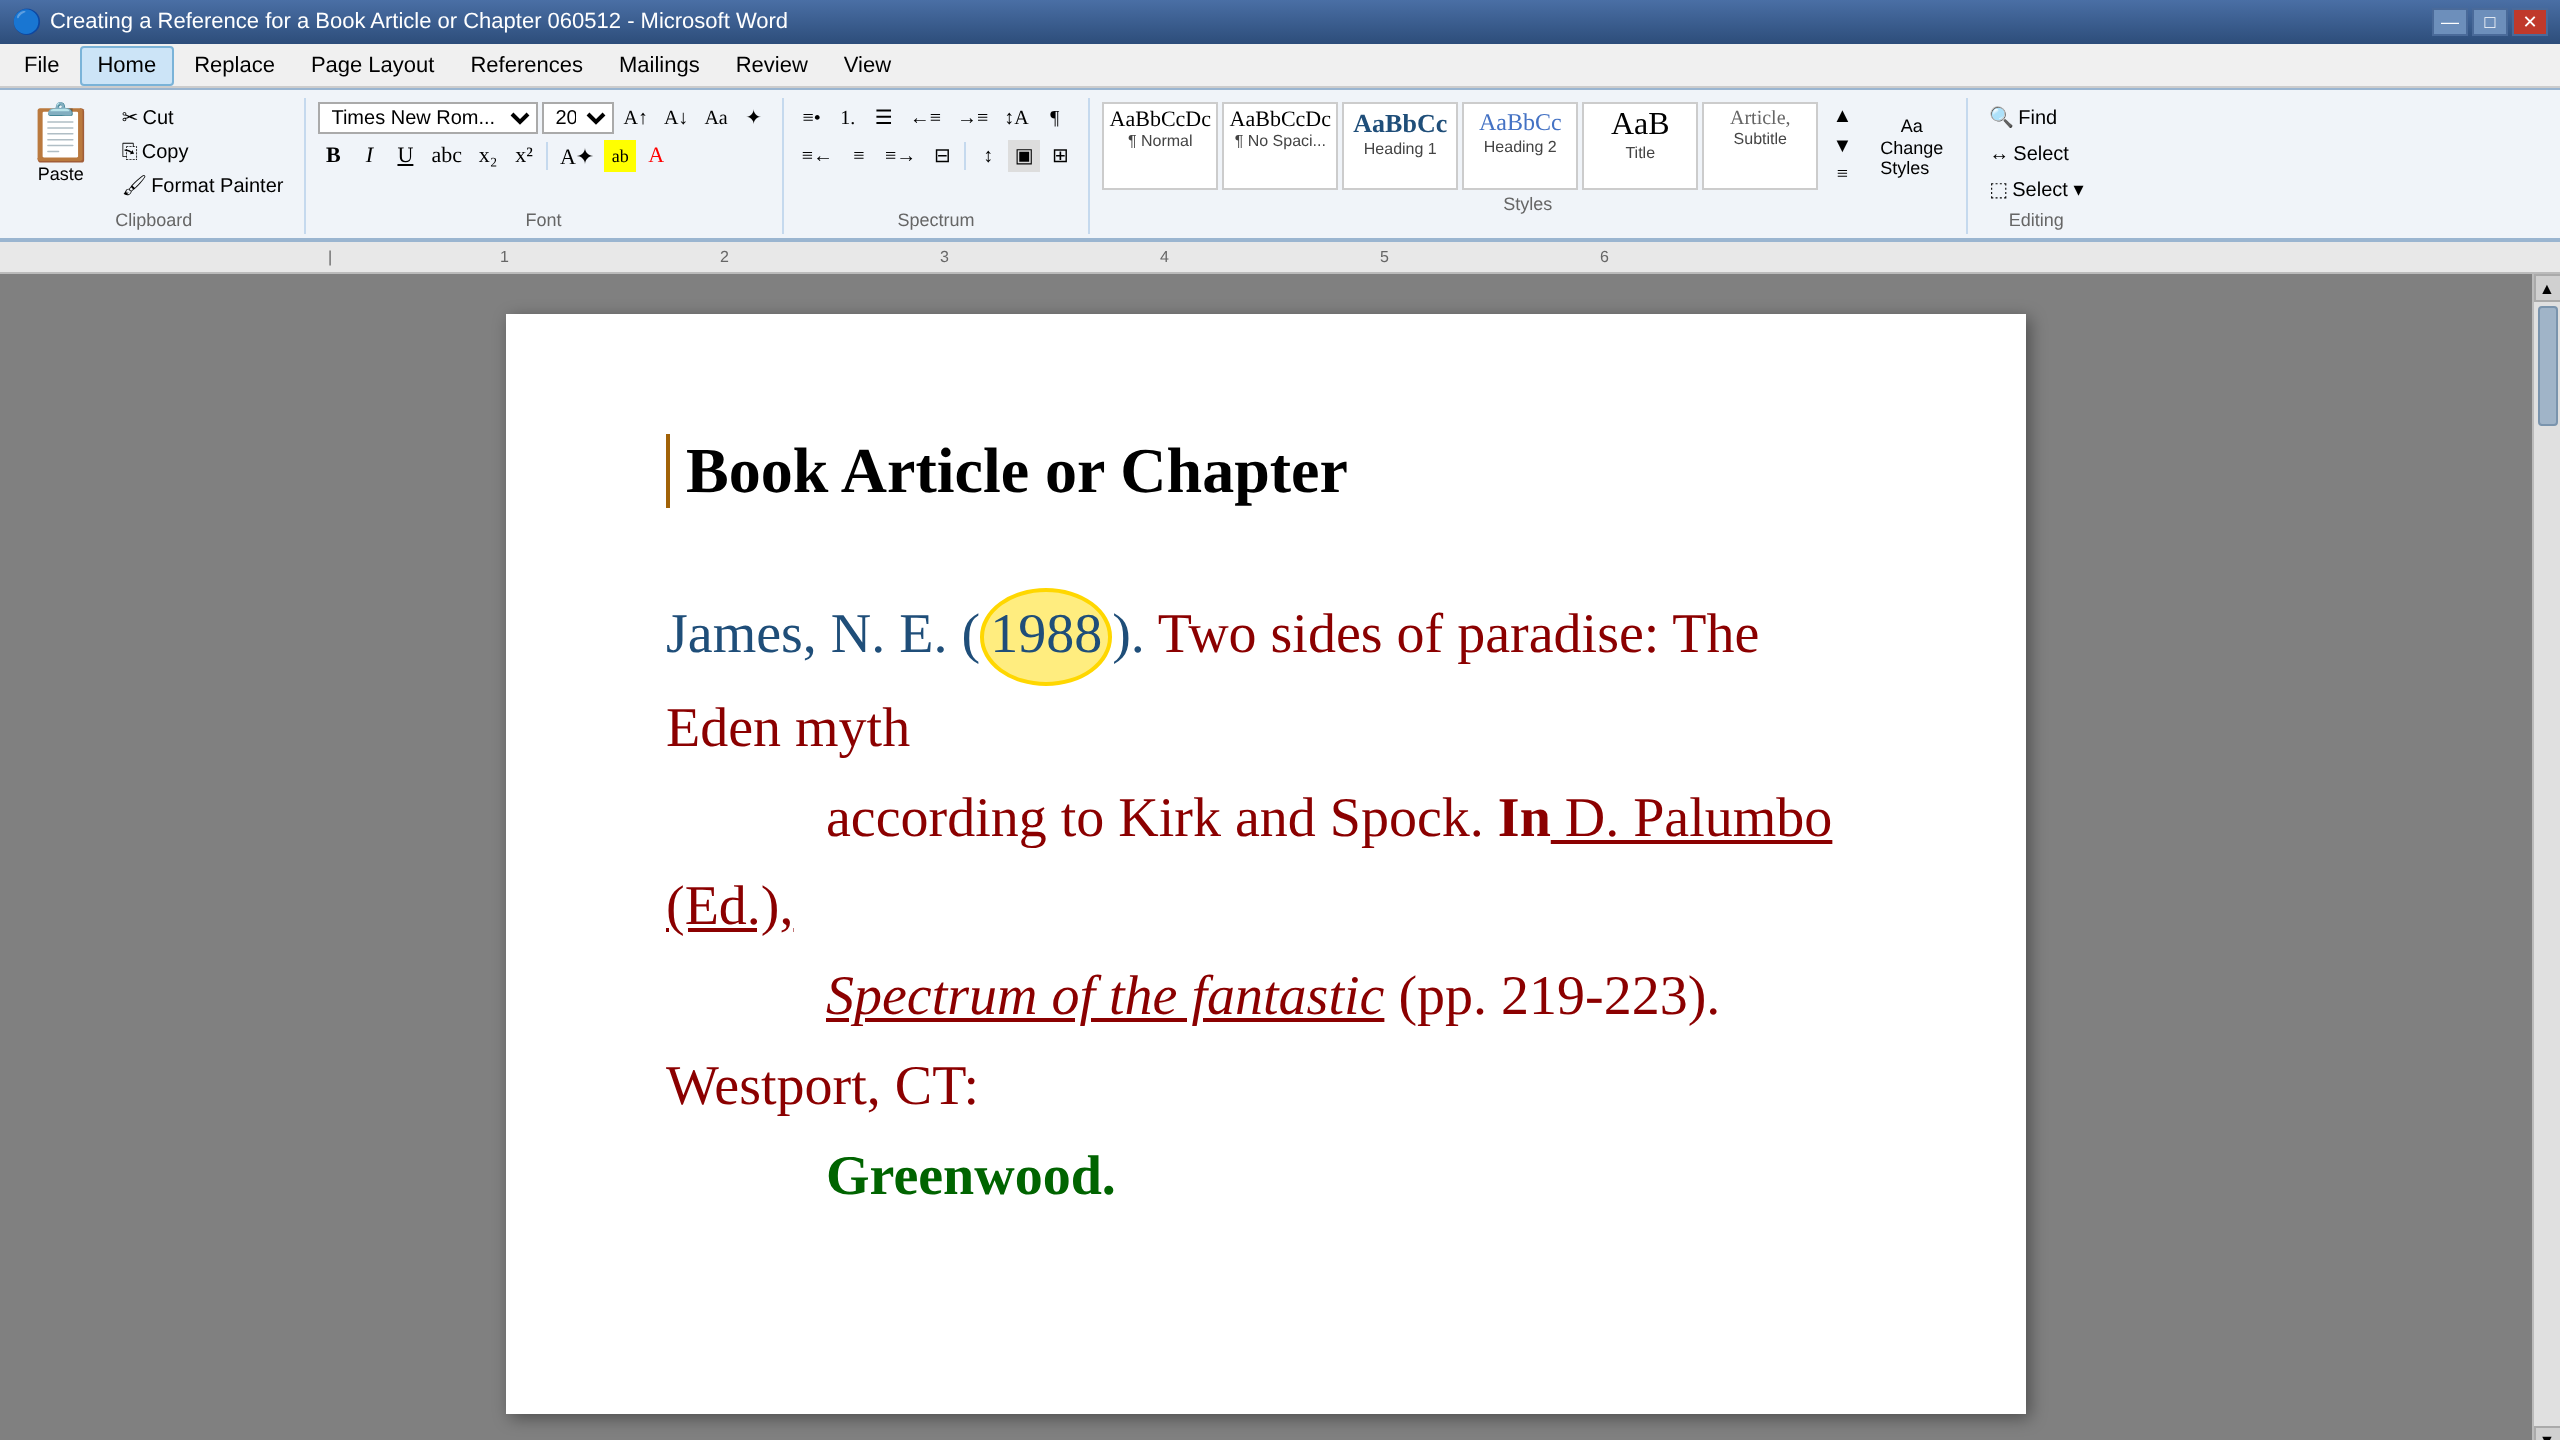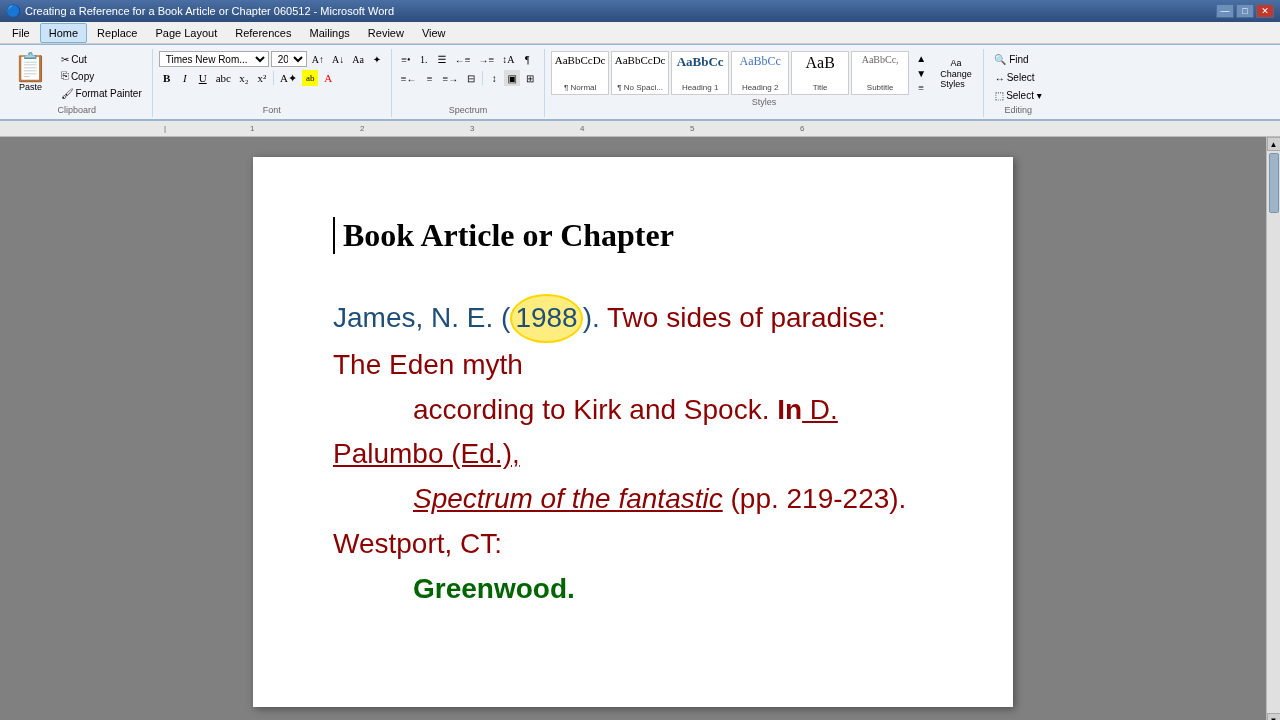--- a/index.html
+++ b/index.html
@@ -191,21 +191,21 @@
       align-items: center;
     }
     .style-box {
       width: 58px;
       height: 44px;
       border: 1px solid #ccc;
       background: white;
       display: flex;
       flex-direction: column;
       align-items: center;
-      justify-content: space-between;
+      justify-content: flex-start;
       cursor: pointer;
       padding: 2px;
       font-size: 9px;
     }
     .style-preview { font-size: 11px; font-family: 'Times New Roman', serif; }
     .style-name { font-family: 'Segoe UI', Arial, sans-serif; font-size: 8px; color: #444; }
     .editing-btn {
       height: 16px;
       padding: 0 4px;
       border: 1px solid transparent;
@@ -257,26 +257,26 @@
       padding: 60px 80px 60px 80px;
       position: relative;
     }
 
     .doc-title {
       font-family: 'Times New Roman', Times, serif;
       font-size: 32px;
       font-weight: bold;
       color: black;
       margin-bottom: 40px;
-      border-left: 2px solid #000000;
+      border-left: 2px solid #a16207;
       padding-left: 8px;
     }
 
     .doc-reference {
-      font-family: Liberation Sans, sans-serif;
+      font-family: Liberation Serif, serif;
       font-size: 28px;
       line-height: 1.6;
       color: black;
     }
 
     
     .ref-author { color: #1f4e79; }
     .ref-year-circle {
       color: #1f4e79;
       background: rgba(255, 220, 0, 0.5);
@@ -446,21 +446,21 @@
         </div>
         <div class="style-box">
           <span class="style-preview" style="color:#4472c4; font-size:12px;">AaBbCc</span>
           <span class="style-name">Heading 2</span>
         </div>
         <div class="style-box">
           <span class="style-preview" style="font-size:16px;">AaB</span>
           <span class="style-name">Title</span>
         </div>
         <div class="style-box">
-          <span class="style-preview" style="font-size:10px; color:#666;">AaBbCc,</span>
+          <span class="style-preview" style="font-size:10px; color:#666;">Article,</span>
           <span class="style-name">Subtitle</span>
         </div>
         <div style="display:flex; flex-direction:column; justify-content:space-between; height:44px; margin-left:2px;">
           <div class="small-icon-btn">▲</div>
           <div class="small-icon-btn">▼</div>
           <div class="small-icon-btn">≡</div>
         </div>
         <div style="display:flex; flex-direction:column; align-items:center; justify-content:center; margin-left:4px;">
           <div class="ribbon-btn">
             <span>Aa</span>

